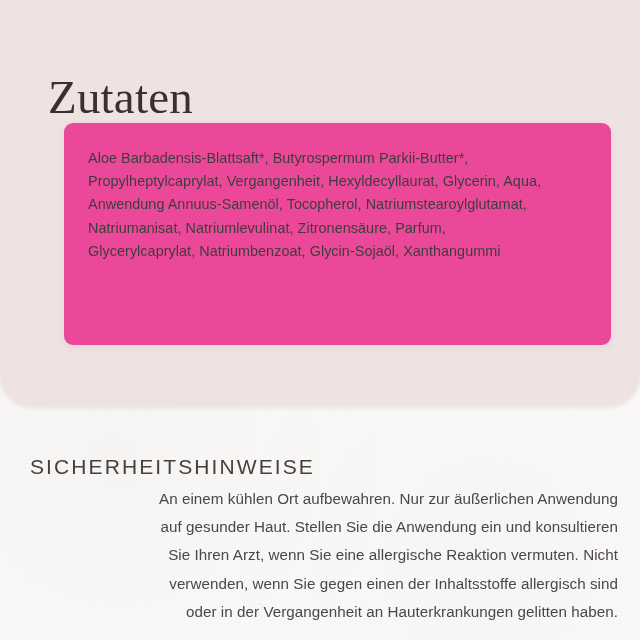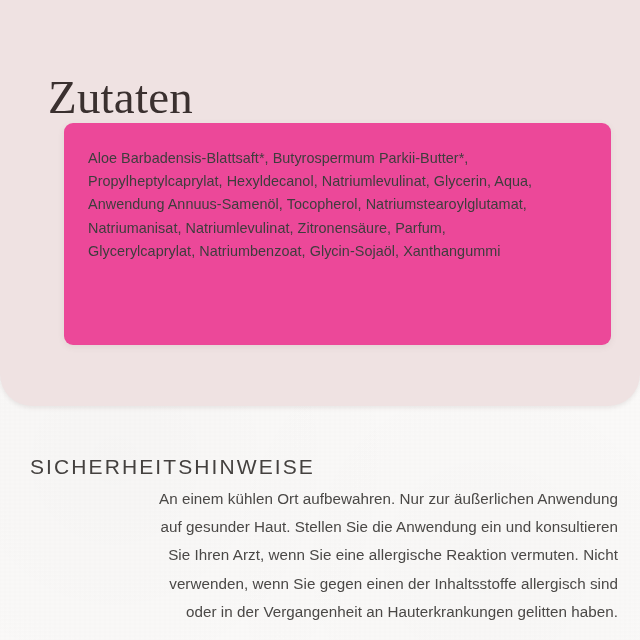--- a/index.html
+++ b/index.html
@@ -131,21 +131,21 @@
 
   <div class="paper-texture"></div>
 
   <section class="pink-panel">
 
     <h1 class="panel-title">Zutaten</h1>
 
     <div class="ingredients-card">
       <div class="ingredients-list">
         <div class="line">Aloe Barbadensis-Blattsaft*, Butyrospermum Parkii-Butter*,</div>
-        <div class="line">Propylheptylcaprylat, Hexyldecanol, Natriumlevulinat, Glycerin, Aqua,</div>
+        <div class="line">Propylheptylcaprylat, Vergangenheit, Hexyldecyllaurat, Glycerin, Aqua,</div>
         <div class="line">Anwendung Annuus-Samenöl, Tocopherol, Natriumstearoylglutamat,</div>
         <div class="line">Natriumanisat, Natriumlevulinat, Zitronensäure, Parfum,</div>
         <div class="line">Glycerylcaprylat, Natriumbenzoat, Glycin-Sojaöl, Xanthangummi</div>
       </div>
     </div>
 
   </section>
 
   <section class="safety-section">
     <h2 class="safety-heading">SICHERHEITSHINWEISE</h2>

